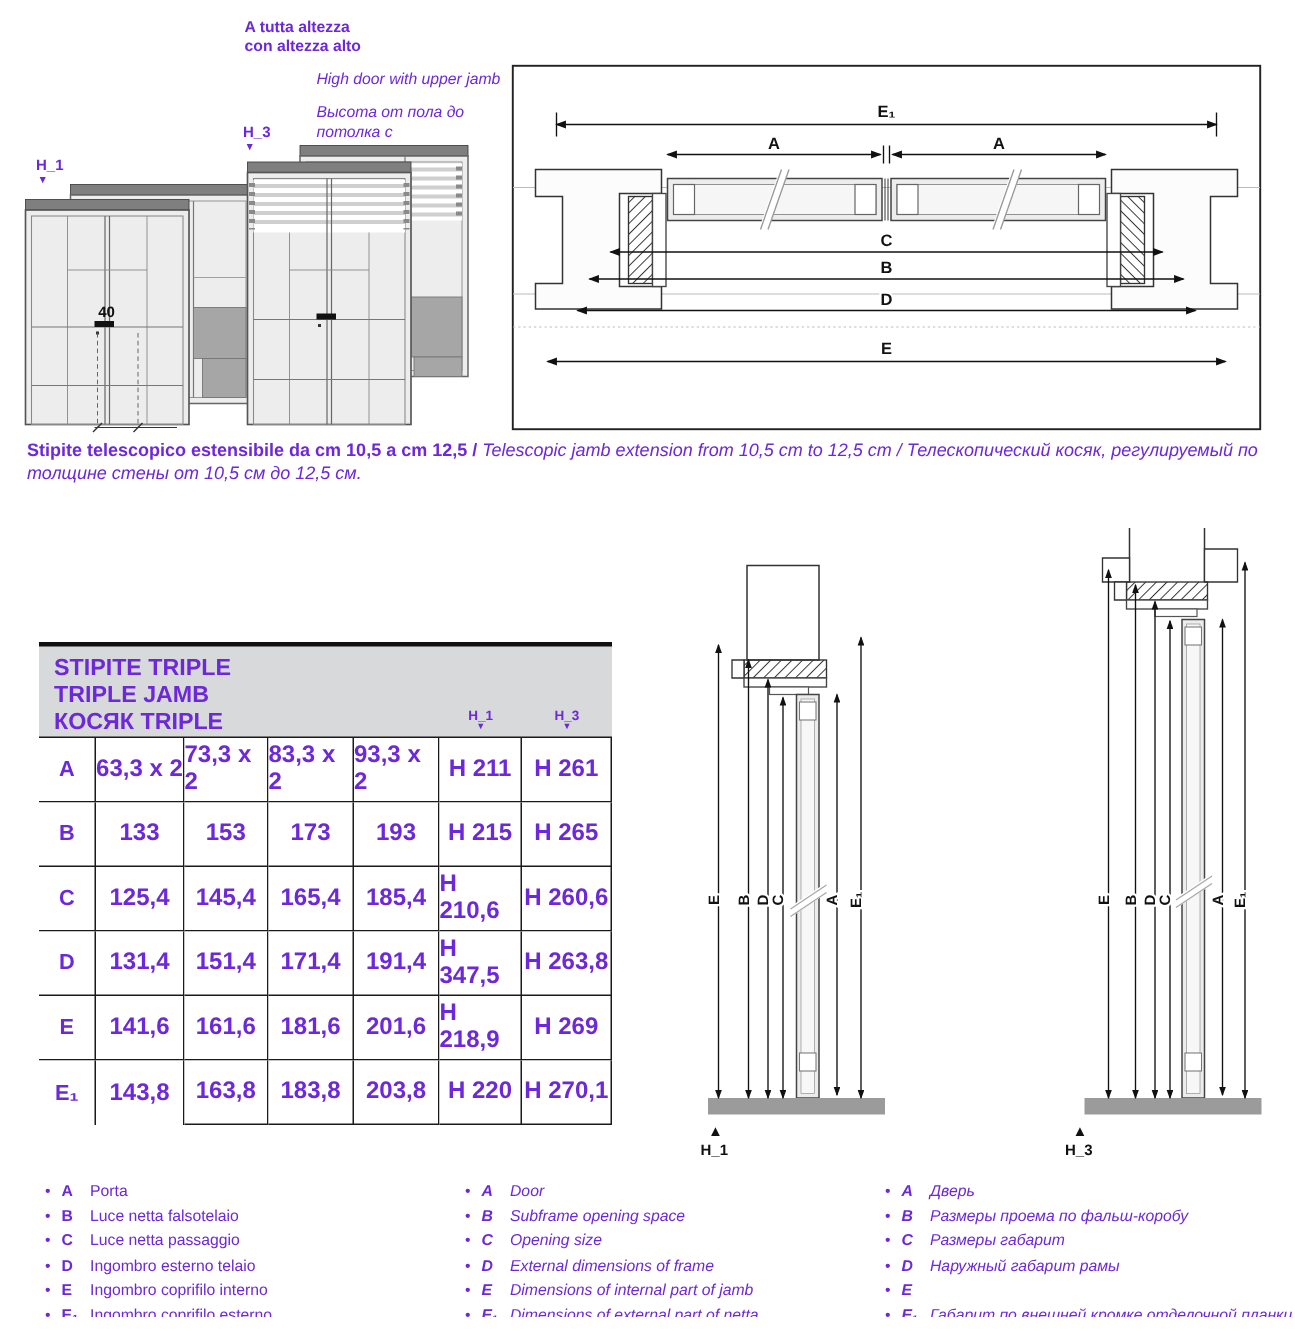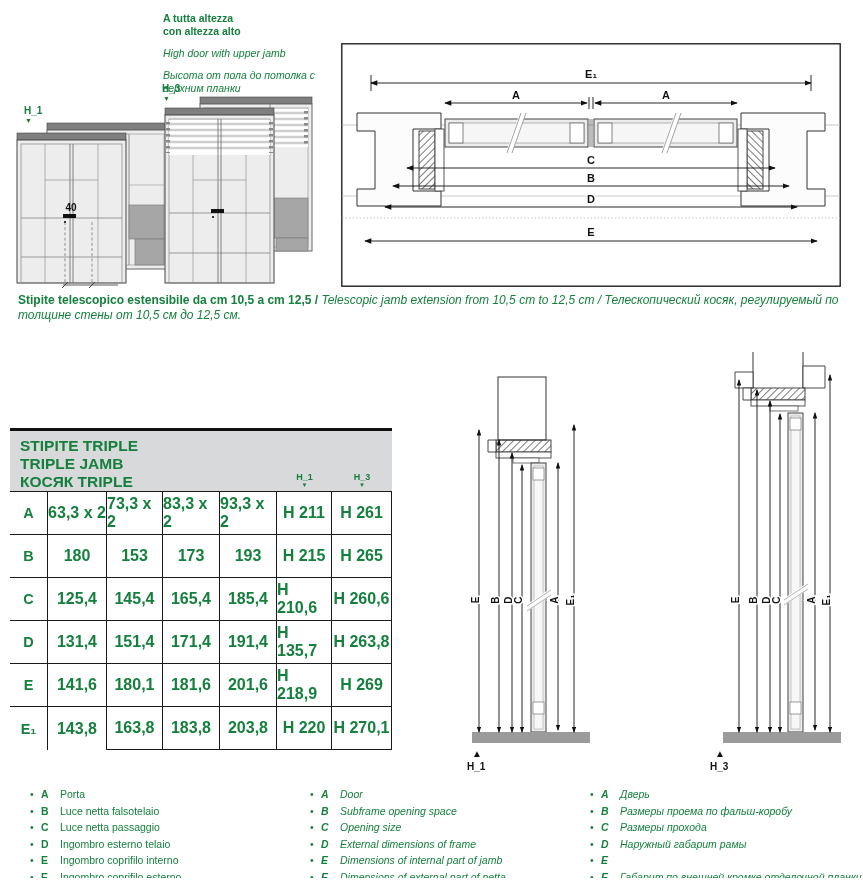--- a/index.html
+++ b/index.html
@@ -1,36 +1,36 @@
 <!DOCTYPE html>
 <html><head>
 <meta charset="utf-8">
 <style>
   html,body{margin:0;padding:0;background:#fff;}
   .page{position:relative;width:863px;height:878px;background:#fff;overflow:hidden;
-        font-family:"Liberation Sans",sans-serif;color:#15803d;}
+        font-family:"Liberation Sans",sans-serif;color:#6d28d9;}
   .abs{position:absolute;}
 
   
   .top-note{left:163px;top:12px;font-size:10.5px;line-height:13px;width:180px;}
   .tn-b{font-weight:bold;}
-  .tn-i{font-style:italic;}
+  .tn-i{font-style:italic;margin-left:48px;}
   .tn-gap{height:9px;}
 
   
   .hlabel{font-size:10px;font-weight:bold;line-height:10px;}
   .hlabel .tri{display:block;font-size:7px;line-height:7px;margin-top:1px;margin-left:1px;}
 
   
   .caption{left:18px;top:293px;width:830px;font-size:12px;line-height:15px;}
   .cap-it{font-weight:bold;}
   .cap-en,.cap-ru{font-style:italic;}
 
   
-  .spec-table{left:10px;top:428px;width:382px;}
+  .spec-table{left:26px;top:428px;width:382px;}
   .tbl-head{height:64px;background:#d8d9da;border-top:3px solid #111;
             border-bottom:1.3px solid #1a1a1a;position:relative;box-sizing:border-box;}
   .tbl-title{padding:6px 0 0 10px;font-size:15.5px;line-height:18px;font-weight:bold;}
   .tt-i{}
   .mini-h{position:absolute;bottom:3px;font-size:9px;font-weight:bold;text-align:center;}
   .mini-h .tri{display:block;font-size:6px;line-height:6px;}
   .mini-h1{left:267px;width:55px;}
   .mini-h3{left:322px;width:60px;}
   .tbl-grid{display:grid;grid-template-columns:38px 59px 56px 57px 57px 55px 60px;grid-auto-rows:43px;}
   .tbl-cell{border-right:1.3px solid #1a1a1a;border-bottom:1.3px solid #1a1a1a;
@@ -245,46 +245,46 @@
     <div class="tbl-grid">
       <div class="tbl-cell lab">A</div>
       <div class="tbl-cell">63,3 x 2</div>
       <div class="tbl-cell">73,3 x 2</div>
       <div class="tbl-cell">83,3 x 2</div>
       <div class="tbl-cell">93,3 x 2</div>
       <div class="tbl-cell">H 211</div>
       <div class="tbl-cell">H 261</div>
 
       <div class="tbl-cell lab">B</div>
-      <div class="tbl-cell">180</div>
+      <div class="tbl-cell">133</div>
       <div class="tbl-cell">153</div>
       <div class="tbl-cell">173</div>
       <div class="tbl-cell">193</div>
       <div class="tbl-cell">H 215</div>
       <div class="tbl-cell">H 265</div>
 
       <div class="tbl-cell lab">C</div>
       <div class="tbl-cell">125,4</div>
       <div class="tbl-cell">145,4</div>
       <div class="tbl-cell">165,4</div>
       <div class="tbl-cell">185,4</div>
       <div class="tbl-cell">H 210,6</div>
       <div class="tbl-cell">H 260,6</div>
 
       <div class="tbl-cell lab">D</div>
       <div class="tbl-cell">131,4</div>
       <div class="tbl-cell">151,4</div>
       <div class="tbl-cell">171,4</div>
       <div class="tbl-cell">191,4</div>
-      <div class="tbl-cell">H 135,7</div>
+      <div class="tbl-cell">H 347,5</div>
       <div class="tbl-cell">H 263,8</div>
 
       <div class="tbl-cell lab">E</div>
       <div class="tbl-cell">141,6</div>
-      <div class="tbl-cell">180,1</div>
+      <div class="tbl-cell">161,6</div>
       <div class="tbl-cell">181,6</div>
       <div class="tbl-cell">201,6</div>
       <div class="tbl-cell">H 218,9</div>
       <div class="tbl-cell">H 269</div>
 
       <div class="tbl-cell lab nb">E₁</div>
       <div class="tbl-cell nb">143,8</div>
       <div class="tbl-cell">163,8</div>
       <div class="tbl-cell">183,8</div>
       <div class="tbl-cell">203,8</div>
@@ -458,21 +458,21 @@
           <span class="lg-text">Дверь</span>
         </div>
       <div class="lg-item">
           <span class="lg-bullet">•</span>
           <span class="lg-key">B</span>
           <span class="lg-text">Размеры проема по фальш-коробу</span>
         </div>
       <div class="lg-item">
           <span class="lg-bullet">•</span>
           <span class="lg-key">C</span>
-          <span class="lg-text">Размеры прохода</span>
+          <span class="lg-text">Размеры габарит</span>
         </div>
       <div class="lg-item">
           <span class="lg-bullet">•</span>
           <span class="lg-key">D</span>
           <span class="lg-text">Наружный габарит рамы</span>
         </div>
       <div class="lg-item">
           <span class="lg-bullet">•</span>
           <span class="lg-key">E</span>
         </div>

